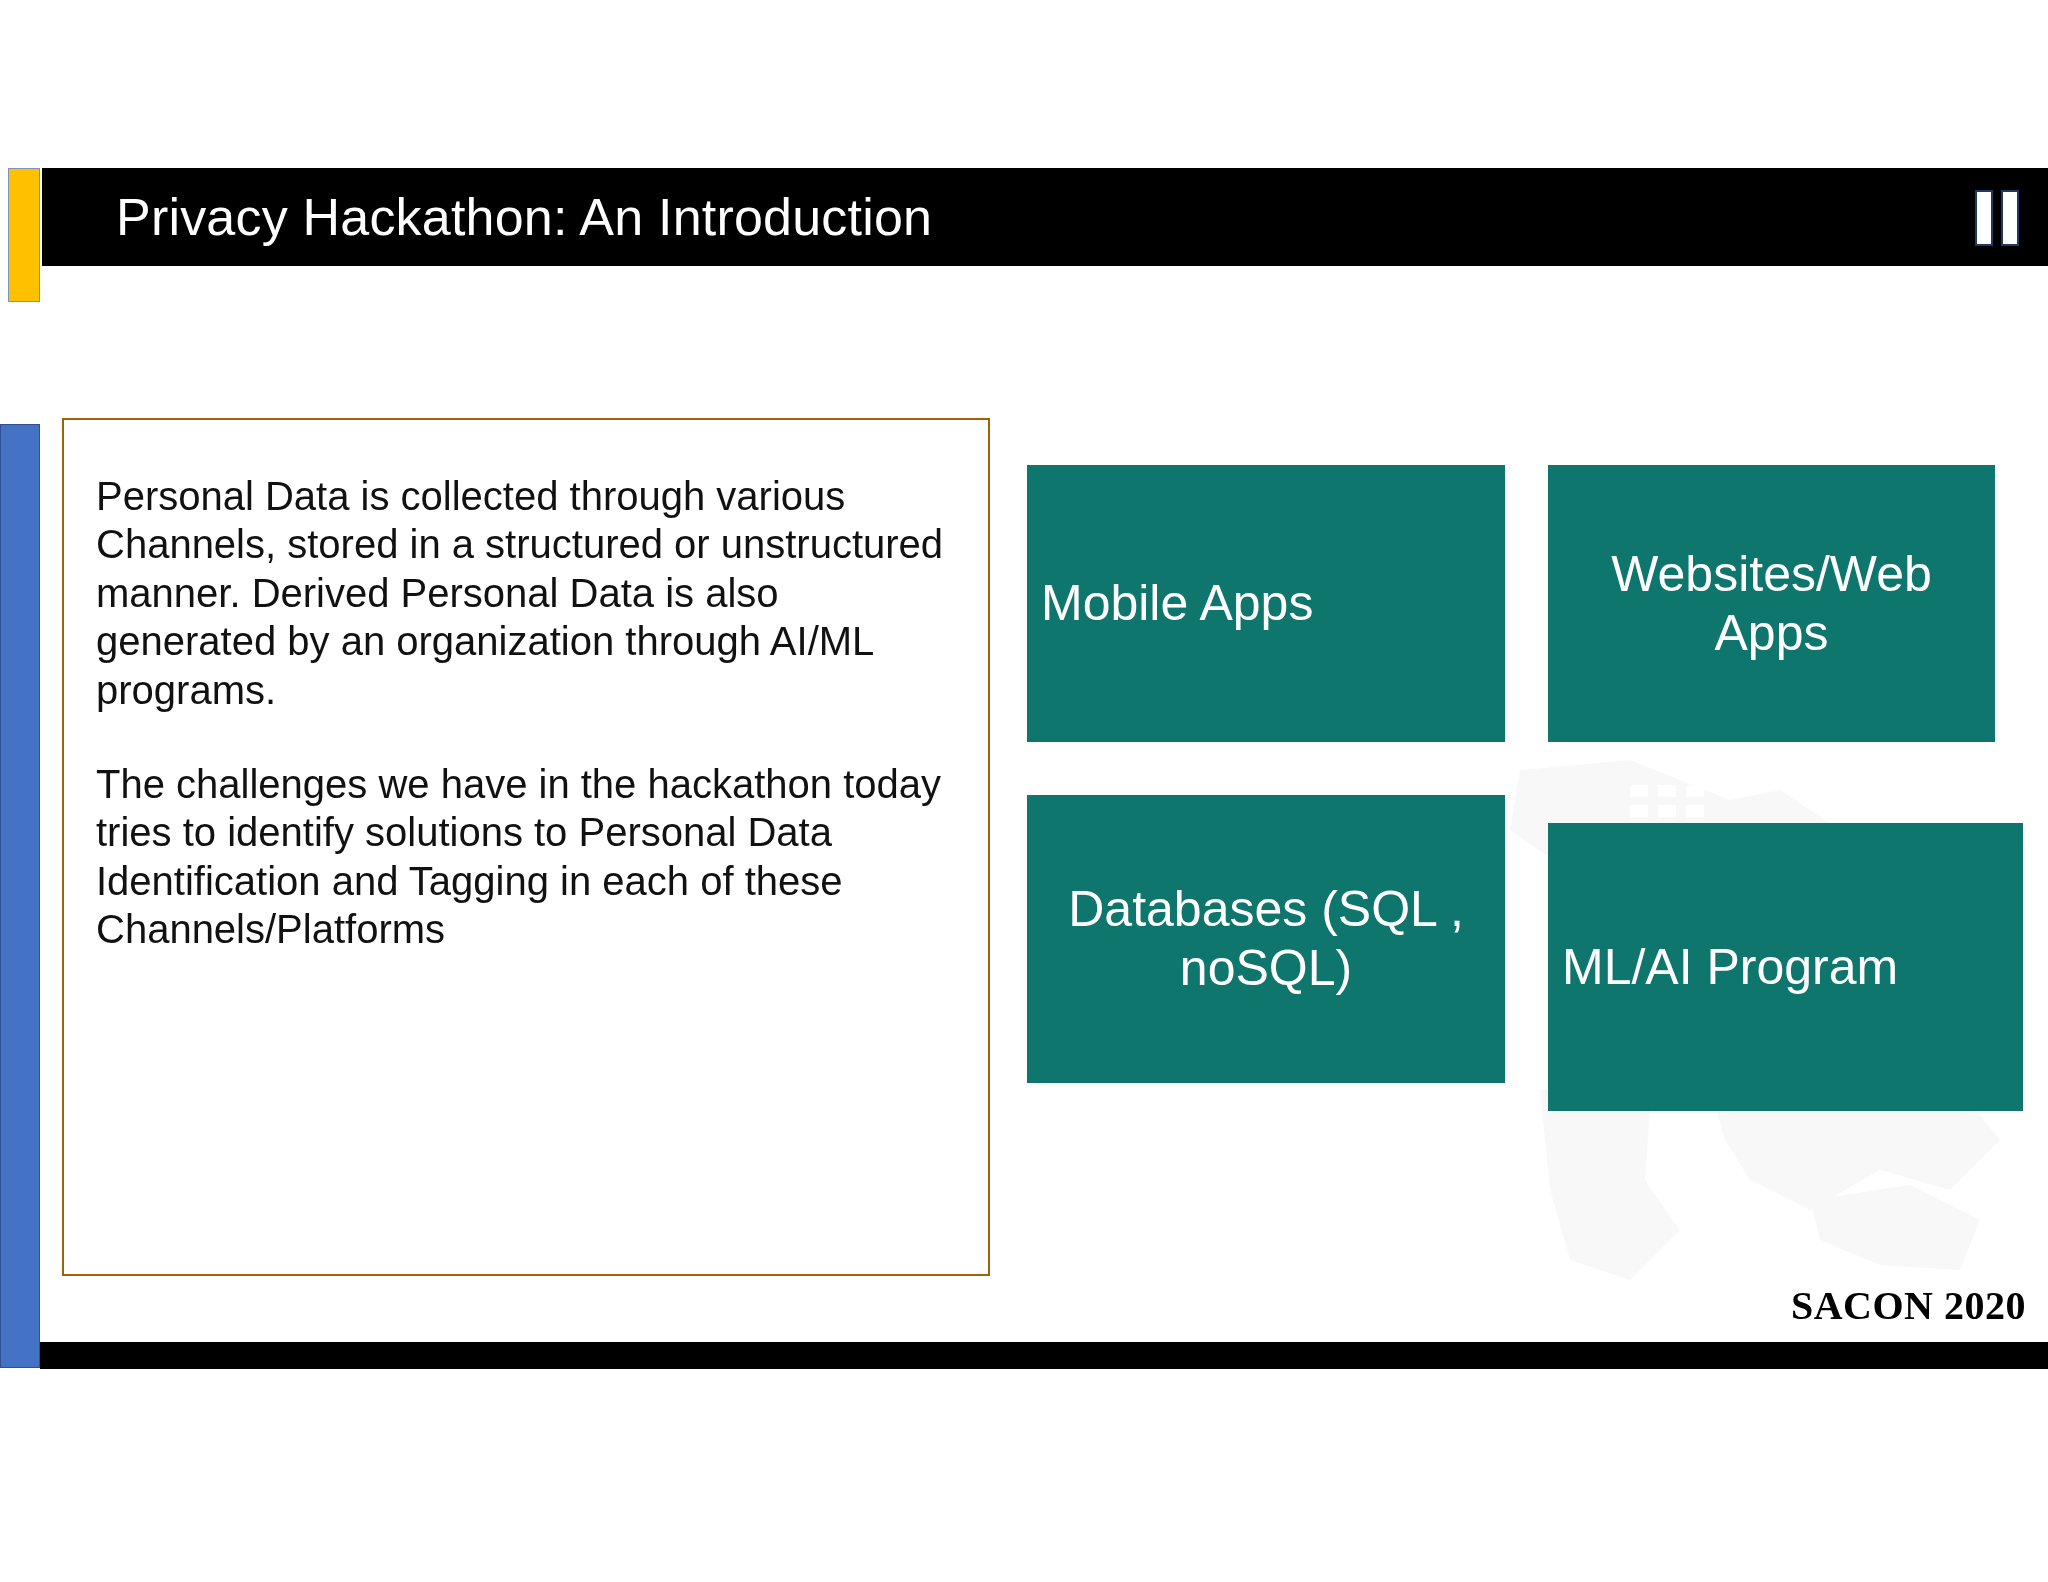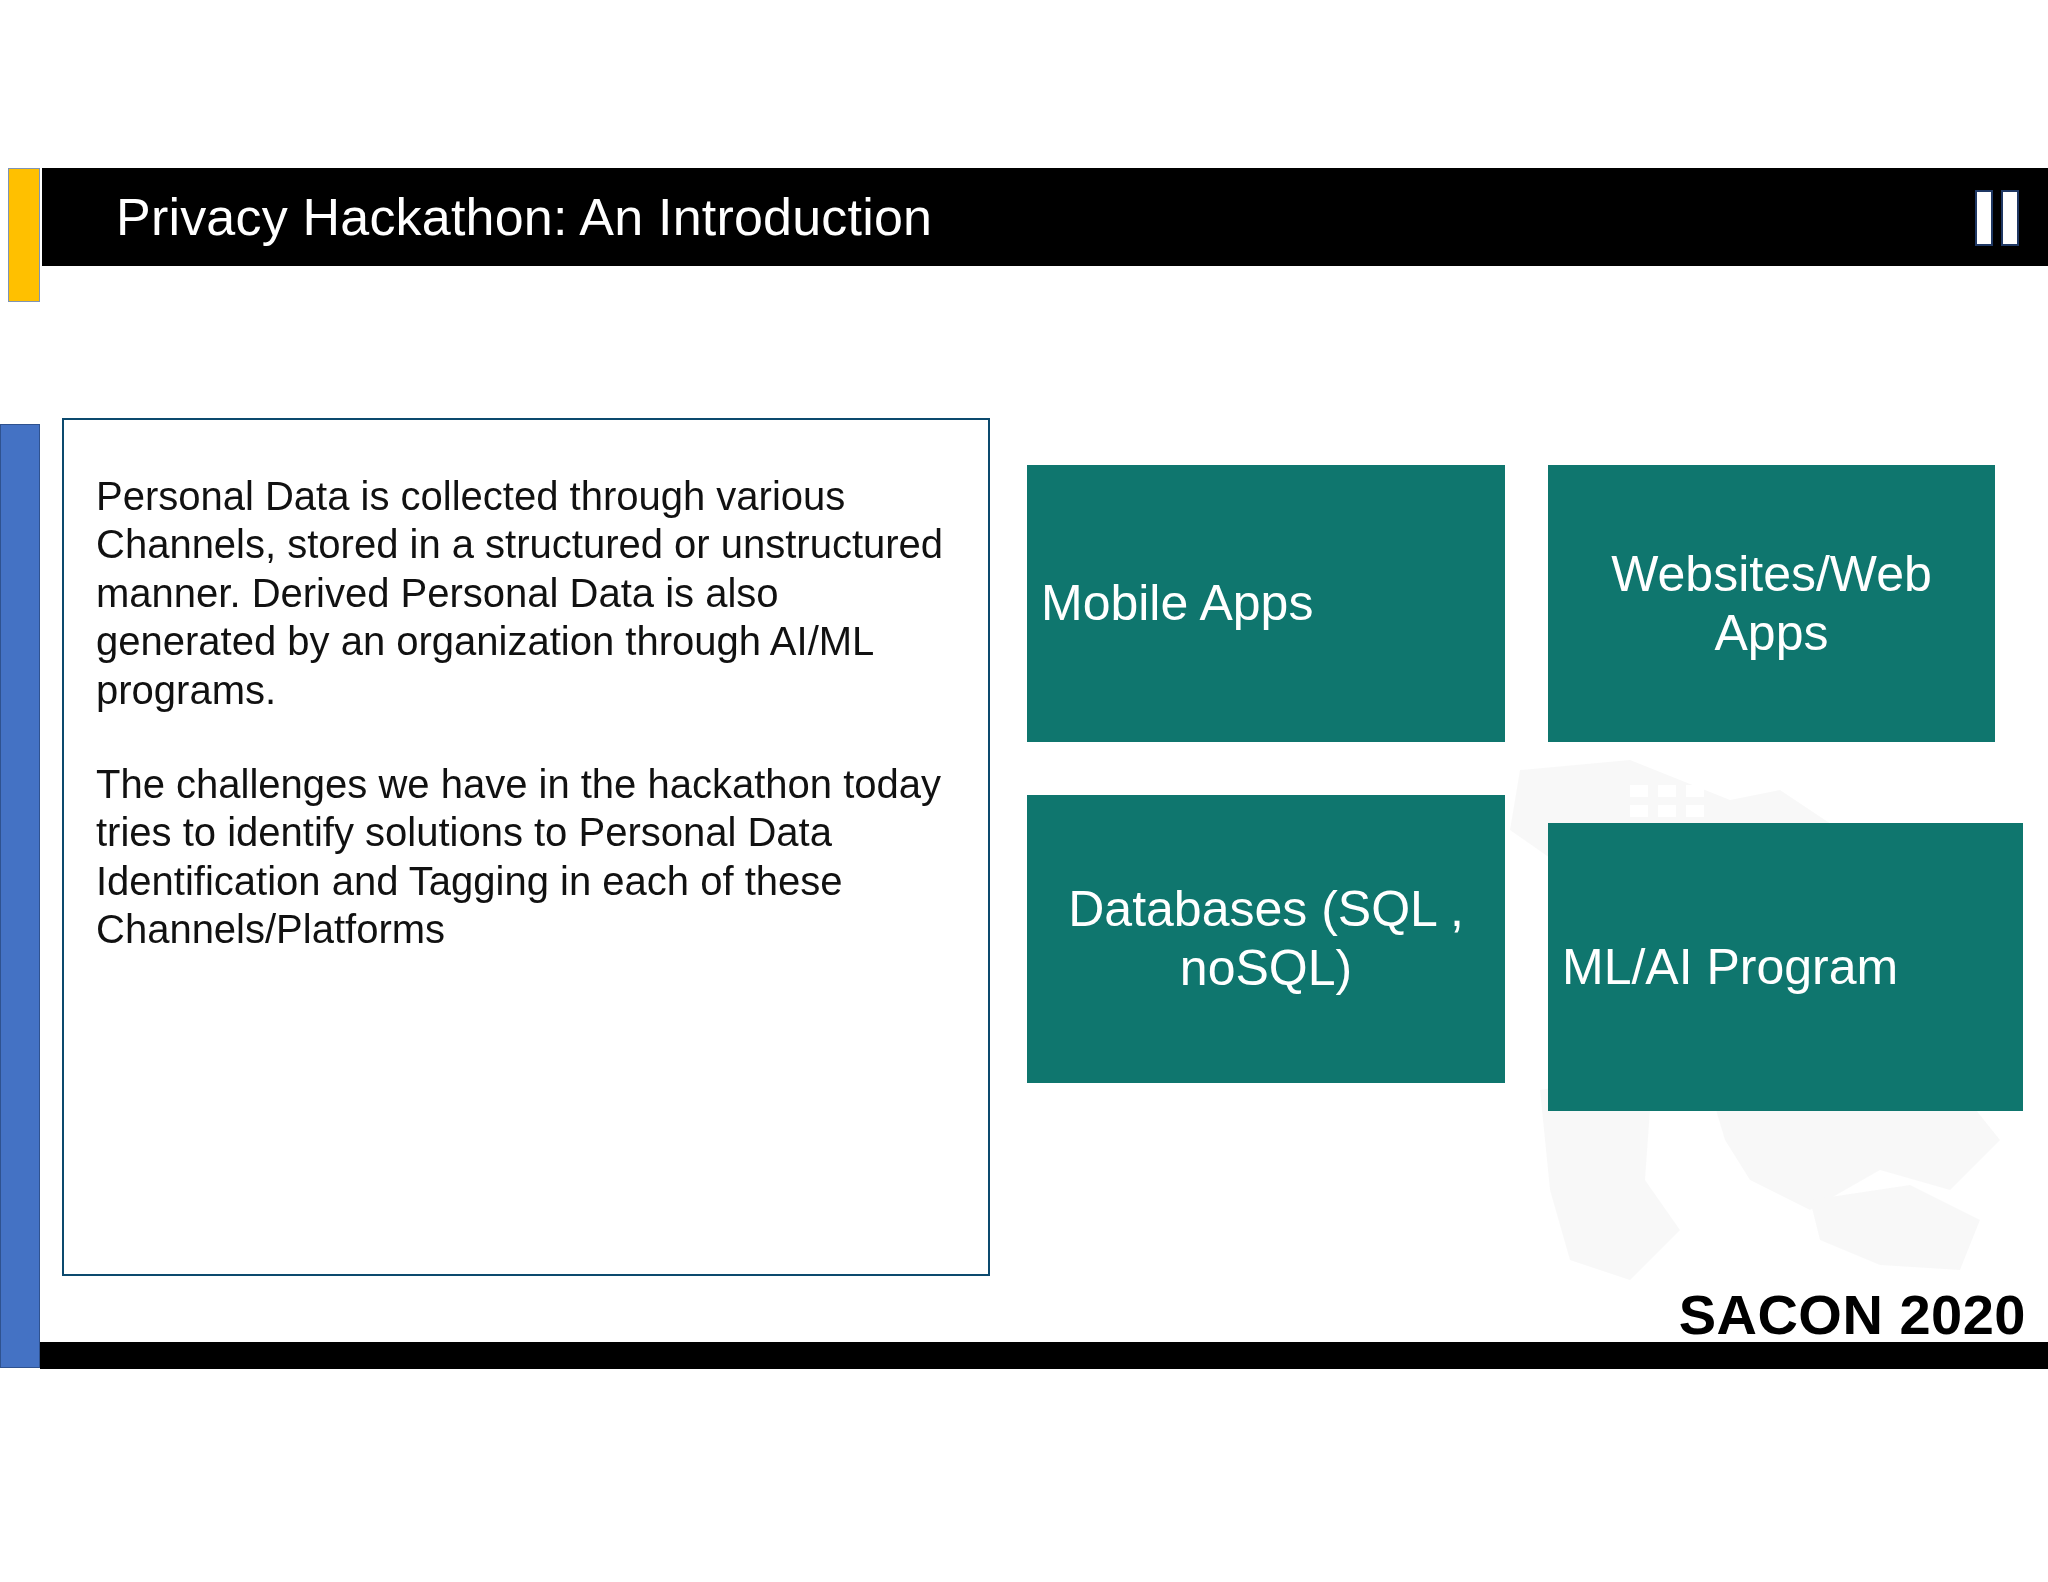--- a/index.html
+++ b/index.html
@@ -95,21 +95,21 @@
   }
 
   
   .text-box {
     position: absolute;
     left: 62px;
     top: 418px;
     width: 928px;
     height: 858px;
     background: #ffffff;
-    border: 2px solid #0c4a6e;
+    border: 2px solid #a16207;
     box-sizing: border-box;
     padding: 52px 30px 0 32px;
   }
   .para {
     color: #111111;
     font-size: 40px;
     line-height: 1.21;
     font-weight: 400;
     margin: 0;
     font-family: "Liberation Sans", sans-serif;
@@ -147,23 +147,23 @@
   .tile-1 { left: 521px; top: 0px;   width: 447px; height: 277px; }
   .tile-2 { left: 0px;   top: 330px; width: 478px; height: 288px; }
   .tile-3 { left: 521px; top: 330px; width: 475px; height: 288px; margin-top: 28px; }
 
   
   .footer-brand {
     position: absolute;
     right: 22px;
     top: 1282px;
     color: #000000;
-    font-size: 56px;
+    font-size: 40px;
     font-weight: 700;
-    font-family: Liberation Sans, sans-serif;
+    font-family: Liberation Serif, serif;
     letter-spacing: 0.5px;
   }
   .footer-bar {
     position: absolute;
     left: 40px;
     top: 1342px;
     width: 2008px;
     height: 27px;
     background: #000000;
   }

